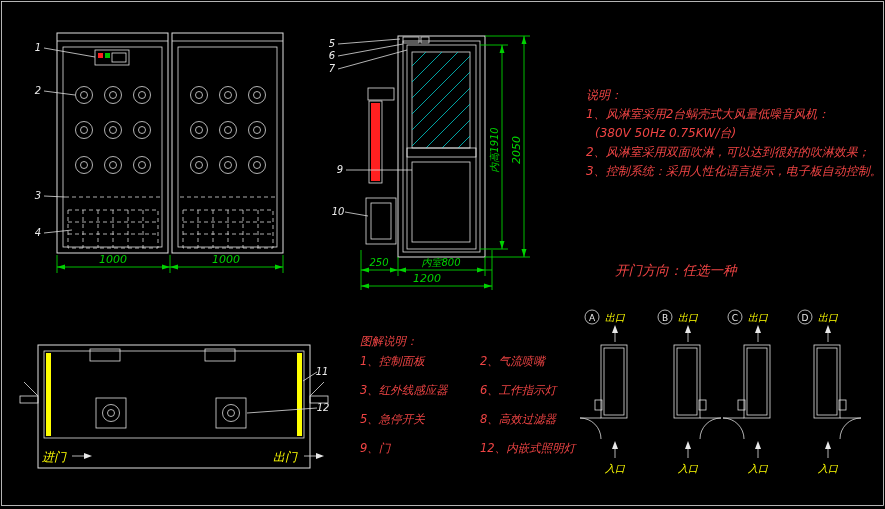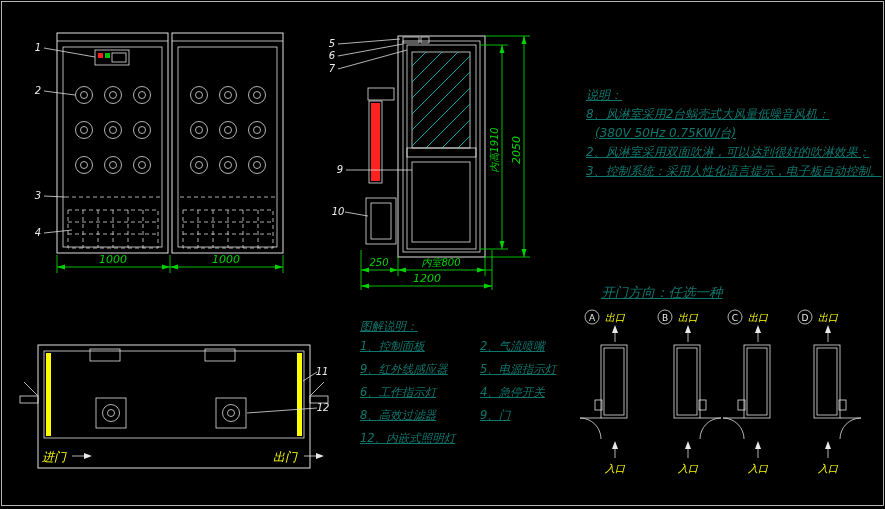--- a/index.html
+++ b/index.html
@@ -19,26 +19,26 @@
   .whtfill{fill:#e8e8e8;stroke:none;}
   
   text{font-family:"DejaVu Sans",sans-serif;font-style:italic;}
   .dim{fill:#00d200;font-size:11px;}
   .dim10{fill:#00d200;font-size:10px;}
   .callout{fill:#ececec;font-size:10px;}
   .cnyel{fill:#ffff00;font-size:12px;}
   .cnyel10{fill:#ffff00;font-size:10px;}
   .optletter{fill:#ececec;font-size:9px;font-style:normal;}
   
-  .annot{position:absolute;color:#0f766e;font-style:italic;text-decoration:underline;}
+  .annot{position:absolute;color:#ef4444;font-style:italic;}
   .notes{left:586px;top:86px;width:296px;font-size:12px;line-height:19px;}
   .notes .indent{padding-left:9px;}
-  .door-dir{left:601px;top:262px;font-size:13.5px;margin-top:22px;}
-  .legend{left:360px;top:316px;width:216px;font-size:11.5px;line-height:20px;}
-  .legend .grid{display:grid;grid-template-columns:120px 96px;row-gap:3px;}
+  .door-dir{left:615px;top:262px;font-size:13.5px;}
+  .legend{left:360px;top:331px;width:216px;font-size:11.5px;line-height:20px;}
+  .legend .grid{display:grid;grid-template-columns:120px 96px;row-gap:9px;}
 </style>
 </head>
 <body>
 
 <div class="canvas">
 
 <svg width="885" height="509" viewBox="0 0 885 509">
 
   <rect x="1.5" y="1.5" width="882" height="504" class="lnt"></rect>
 
@@ -354,36 +354,35 @@
     <g>
       <line x1="828" y1="458" x2="828" y2="446" class="lnt"></line>
       <polygon points="828,441 825,449 831,449" class="whtfill"></polygon>
     </g>
     <text x="828" y="472" text-anchor="middle" class="cnyel10">入口</text>
   </g>
 </svg>
 
 <div class="annot notes">
   <div>说明：</div>
-  <div>8、风淋室采用2台蜗壳式大风量低噪音风机：</div>
+  <div>1、风淋室采用2台蜗壳式大风量低噪音风机：</div>
   <div class="indent">(380V  50Hz  0.75KW/台)</div>
   <div>2、风淋室采用双面吹淋，可以达到很好的吹淋效果；</div>
   <div>3、控制系统：采用人性化语言提示，电子板自动控制。</div>
 </div>
 
 <div class="annot door-dir">开门方向：任选一种</div>
 
 <div class="annot legend">
   <div>图解说明：</div>
   <div class="grid">
     <div>1、控制面板</div>
     <div>2、气流喷嘴</div>
-    <div>9、红外线感应器</div>
-    <div>5、电源指示灯</div>
+    <div>3、红外线感应器</div>
     <div>6、工作指示灯</div>
-    <div>4、急停开关</div>
+    <div>5、急停开关</div>
     <div>8、高效过滤器</div>
     <div>9、门</div>
     <div>12、内嵌式照明灯</div>
   </div>
 </div>
 
 </div>
 
 </body></html>

